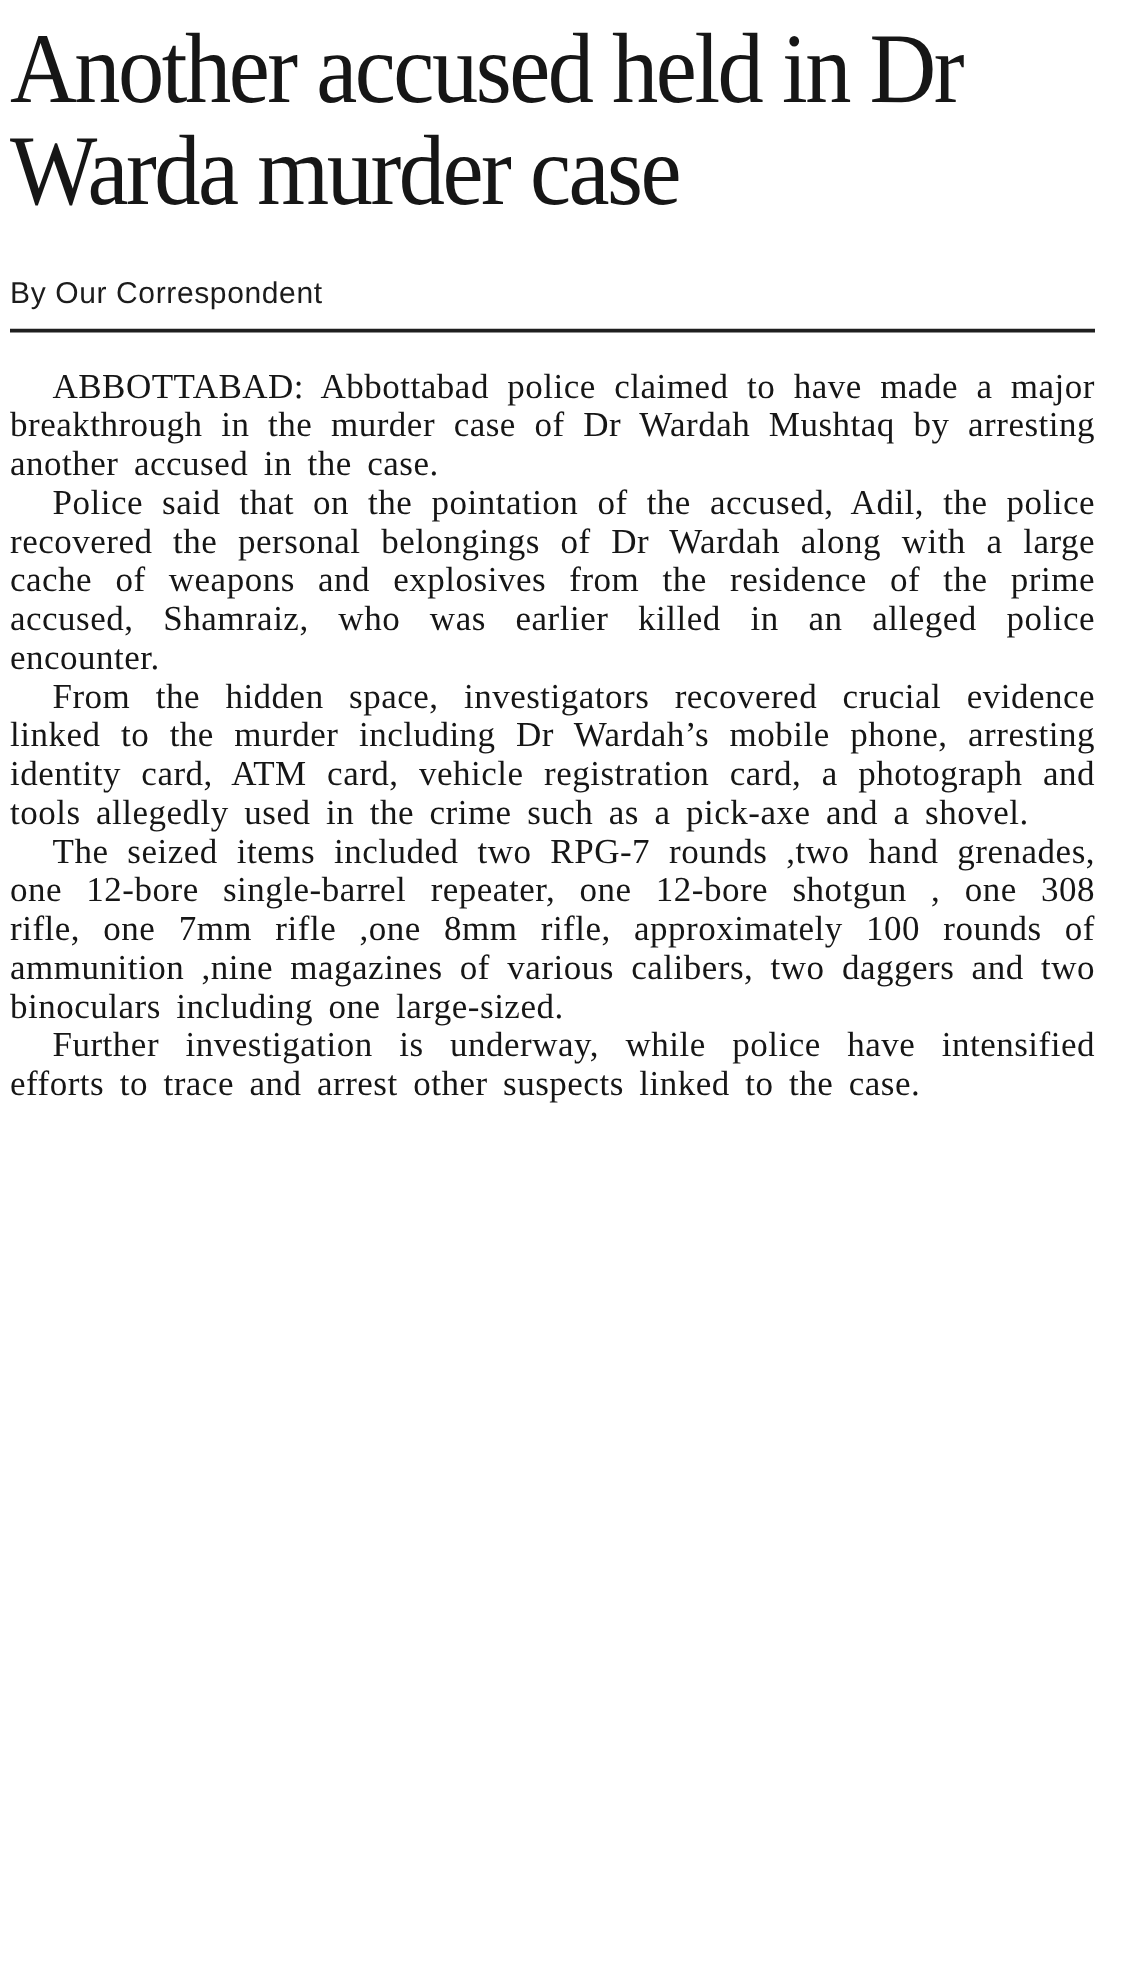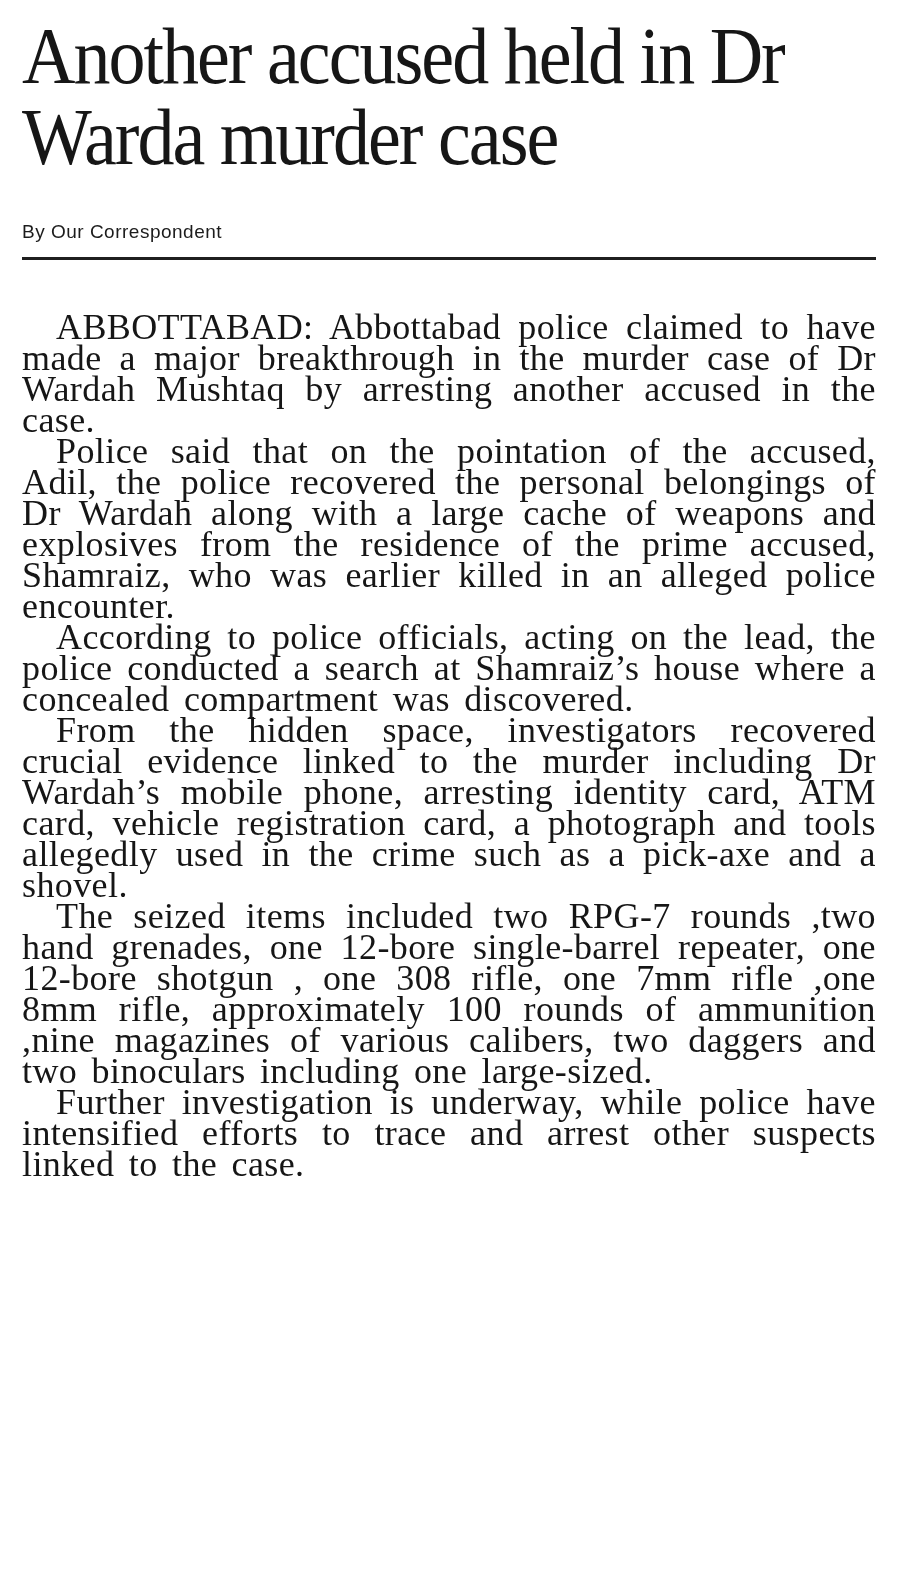--- a/index.html
+++ b/index.html
@@ -13,52 +13,52 @@
   }
   body {
     width: 900px;
     height: 1578px;
     overflow: hidden;
     color: var(--text-color);
   }
   .page {
     width: 900px;
     height: 1578px;
-    padding: 10px 24px 0 22px;
+    padding: 10px 24px 0 8px;
     background: var(--bg-color);
   }
   .headline {
     font-family: "Liberation Serif", "DejaVu Serif", serif;
     font-size: 74px;
     line-height: 1.02;
     font-weight: 500;
     letter-spacing: -2px;
     color: var(--text-color);
     transform: scaleY(1.08);
     transform-origin: left top;
     margin-top: 6px;
   }
   .byline {
     font-family: "Liberation Sans", "DejaVu Sans", sans-serif;
-    font-size: 19px;
+    font-size: 24px;
     font-weight: 400;
     letter-spacing: 0.5px;
     color: #1c1c1c;
     margin-top: 54px;
   }
   .rule {
     border: none;
     border-top: 3px solid var(--rule-color);
     margin-top: 14px;
     width: 100%;
   }
   .article-body {
-    margin-top: 52px;
+    margin-top: 28px;
     font-family: "Liberation Serif", "DejaVu Serif", serif;
-    font-size: 36px;
+    font-size: 28px;
     line-height: 31px;
     text-align: justify;
     color: var(--text-color);
     word-spacing: 5px;
     letter-spacing: 0.4px;
   }
   .article-body p {
     text-indent: 34px;
     margin: 0;
   }
@@ -70,19 +70,18 @@
 
   <h1 class="headline">Another accused held in Dr Warda murder case</h1>
 
   <div class="byline">By Our Correspondent</div>
 
   <hr class="rule">
 
   <div class="article-body">
       <p>ABBOTTABAD: Abbottabad police claimed to have made a major breakthrough in the murder case of Dr Wardah Mushtaq by arresting another accused in the case.</p>
       <p>Police said that on the pointation of the accused, Adil, the police recovered the personal belongings of Dr Wardah along with a large cache of weapons and explosives from the residence of the prime accused, Shamraiz, who was earlier killed in an alleged police encounter.</p>
-      <p>According to police officials, acting on the lead, the police conducted a search at Shamraiz’s house where a concealed compartment was discovered.</p>
       <p>From the hidden space, investigators recovered crucial evidence linked to the murder including Dr Wardah’s mobile phone, arresting identity card, ATM card, vehicle registration card, a photograph and tools allegedly used in the crime such as a pick-axe and a shovel.</p>
       <p>The seized items included two RPG-7 rounds ,two hand grenades, one 12-bore single-barrel repeater, one 12-bore shotgun , one 308 rifle, one 7mm rifle ,one 8mm rifle, approximately 100 rounds of ammunition ,nine magazines of various calibers, two daggers and two binoculars including one large-sized.</p>
       <p>Further investigation is underway, while police have intensified efforts to trace and arrest other suspects linked to the case.</p>
     </div>
 
 </div>
 
 </body></html>

